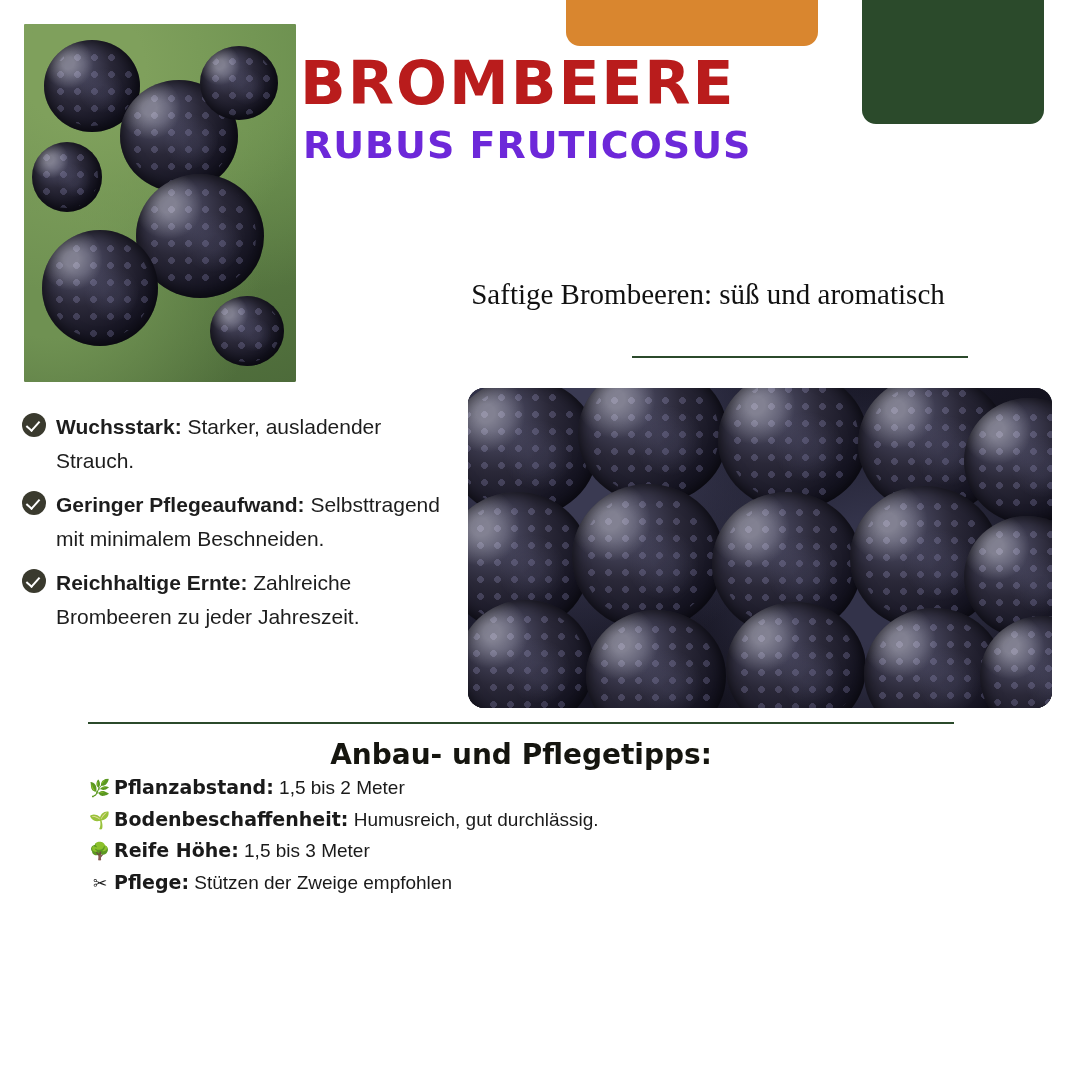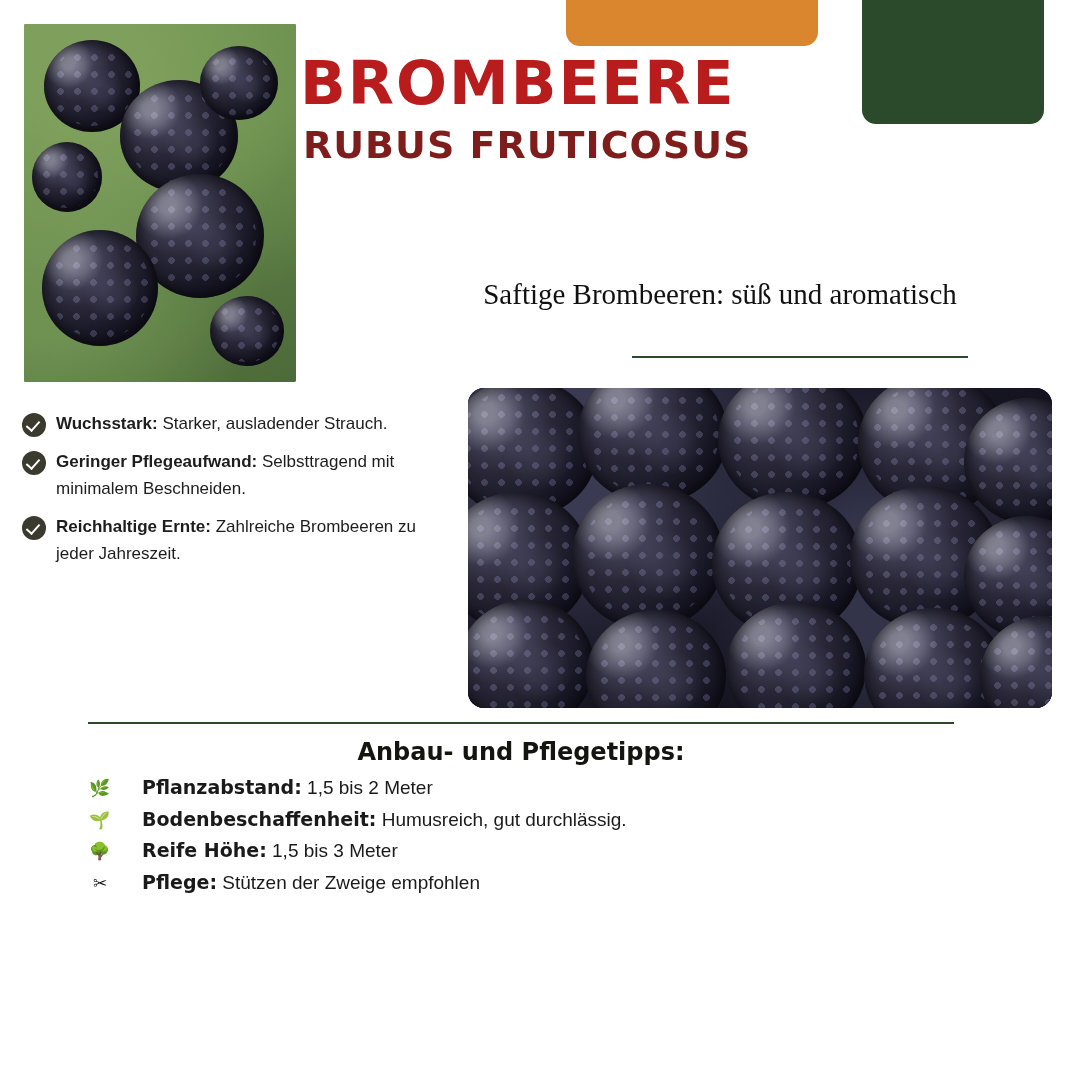--- a/index.html
+++ b/index.html
@@ -98,28 +98,28 @@
     letter-spacing: 2px;
     color: #b91c1c;
     line-height: 1.05;
     margin: 0;
   }
   .sub-title {
     font-family: "DejaVu Sans", sans-serif;
     font-weight: 700;
     font-size: 38px;
     letter-spacing: 1px;
-    color: #7f1d1d;
+    color: #6d28d9;
     margin: 8px 0 0 3px;
   }
 
   
   .tagline {
     position: absolute;
-    left: 400px;
+    left: 388px;
     top: 278px;
     width: 640px;
     text-align: center;
     font-family: "Liberation Serif", serif;
     font-size: 29px;
     color: #111;
   }
   .tag-rule {
     position: absolute;
     left: 632px;
@@ -156,21 +156,21 @@
     position: absolute;
     left: 7px;
     top: 5px;
     width: 6px;
     height: 11px;
     border: solid #ffffff;
     border-width: 0 2.5px 2.5px 0;
     transform: rotate(42deg);
   }
   .benefit-text {
-    font-size: 17px;
+    font-size: 21px;
     line-height: 1.62;
     color: #1d1d1d;
   }
   .benefit-text b {
     font-weight: 700;
   }
 
   
   .photo {
     position: absolute;
@@ -201,21 +201,21 @@
     background: #2b4a2b;
   }
   .tips-title {
     position: absolute;
     left: 88px;
     top: 738px;
     width: 866px;
     text-align: center;
     font-family: "DejaVu Sans", sans-serif;
     font-weight: 700;
-    font-size: 24px;
+    font-size: 28px;
     color: #15150f;
   }
   .tips-list {
     position: absolute;
     left: 88px;
     top: 772px;
     width: 960px;
   }
   .tip {
     font-size: 19px;
@@ -225,21 +225,20 @@
   .tip .ico {
     display: inline-block;
     width: 24px;
     text-align: center;
     font-size: 17px;
     margin-right: 2px;
   }
   .tip b {
     font-weight: 700;
     font-family: "DejaVu Sans", sans-serif;
-    margin-left: 28px;
   }
 </style>
 </head>
 <body>
 
 <div class="shape-orange"></div>
 <div class="shape-green"></div>
 
 <div class="hero-img">
   <div class="bg"></div>

